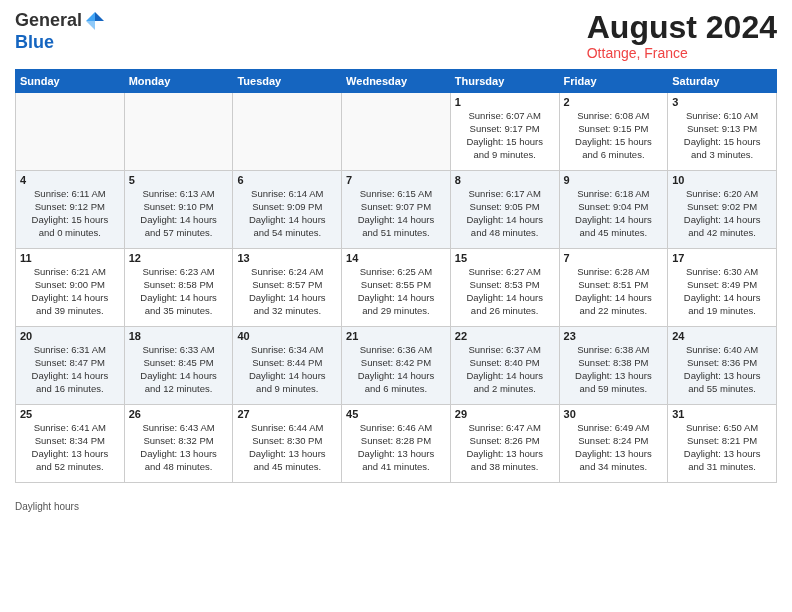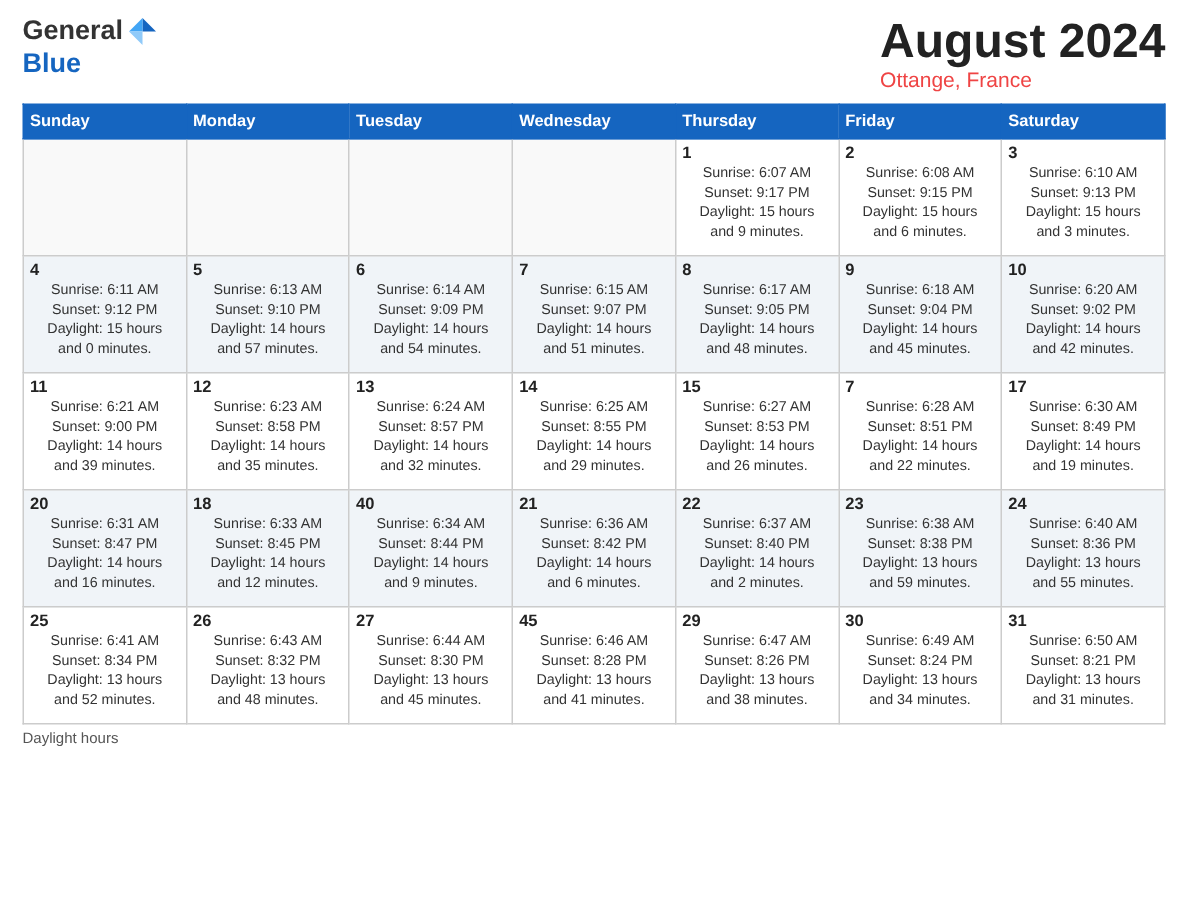--- a/index.html
+++ b/index.html
@@ -76,21 +76,21 @@
       margin-bottom: 2px;
       color: #222;
     }
     .day-info {
       font-size: 9.5px;
       color: #333;
       line-height: 1.35;
       text-align: center;
     }
     .footer {
-      margin-top: 4px;
+      margin-top: 18px;
       font-size: 10px;
       color: #555;
       text-align: left;
     }
   </style>
 </head>
 <body>
 
 <div class="page">
   <div class="header">

